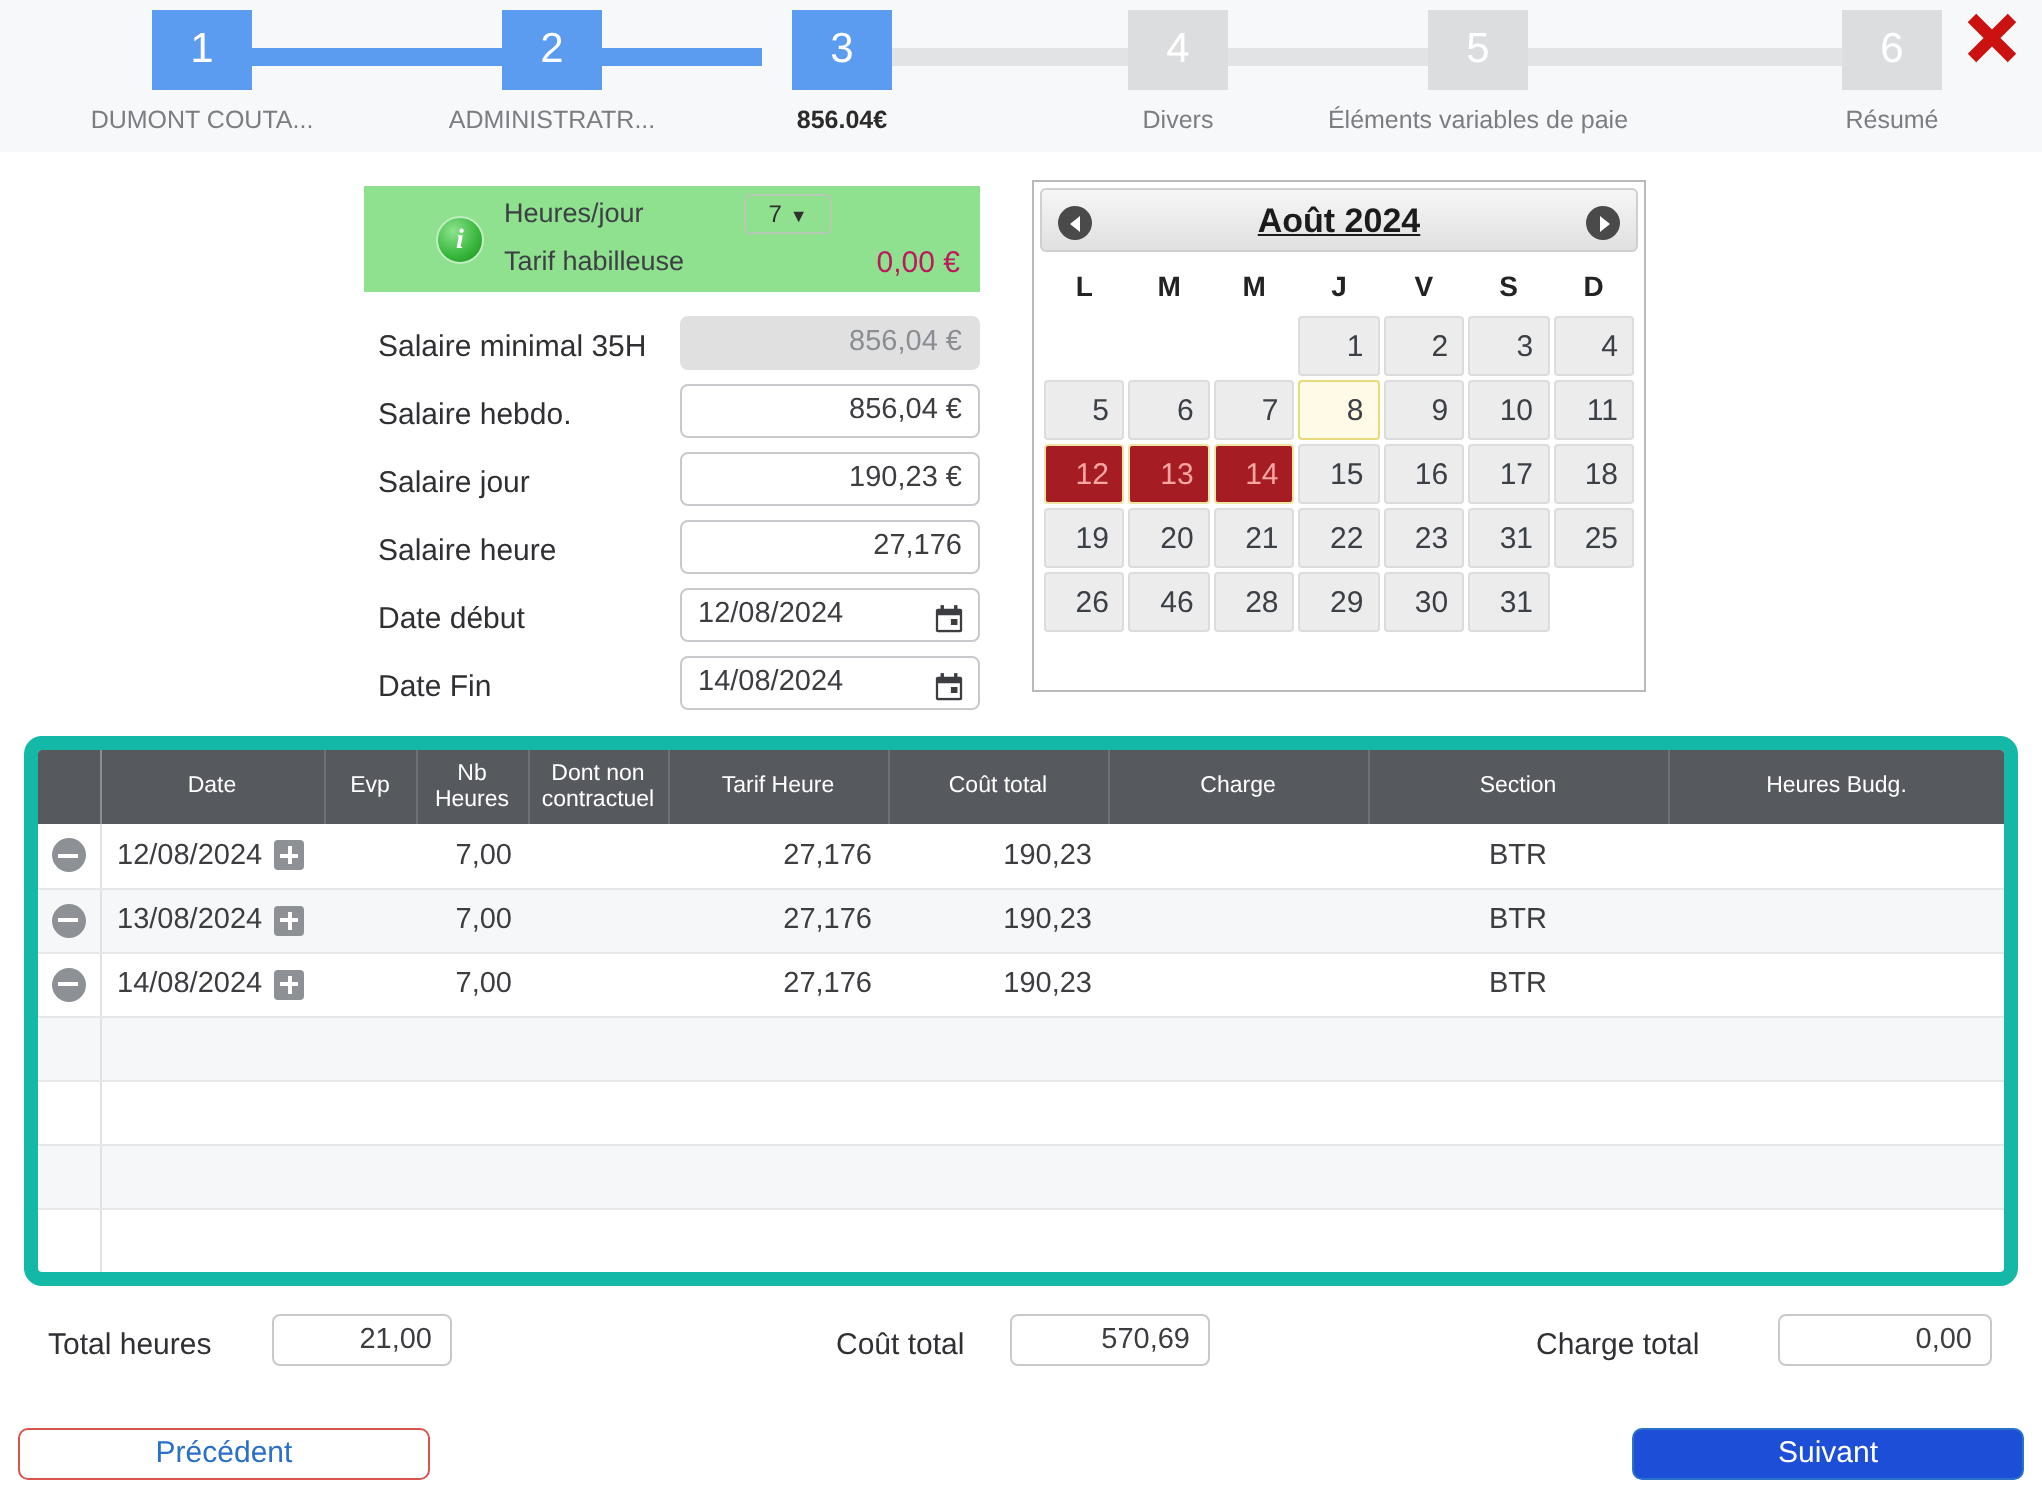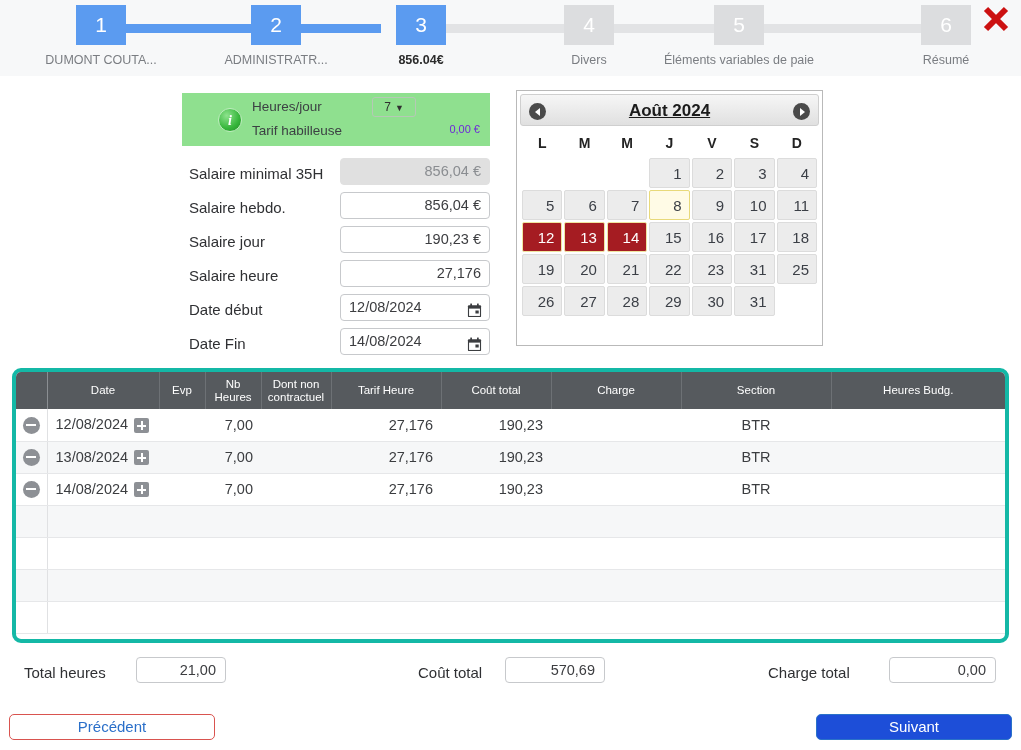--- a/index.html
+++ b/index.html
@@ -71,21 +71,21 @@
     width: 44px; height: 20px;
     background: #8fe08f;
     border: 1px solid #b5c9b5; border-radius: 3px;
     font-size: 12px; color: #303030;
     text-align: center; line-height: 18px;
     cursor: pointer;
   }
   .hpj-select .cv { font-size: 9px; margin-left: 4px; }
   .green-val {
     position: absolute; right: 10px; top: 4px;
-    font-size: 11px; color: #6d28d9;
+    font-size: 15px; color: #be185d;
   }
 
   .frow { position: relative; height: 34px; }
   .frow .flabel {
     position: absolute; left: 7px; top: 7px;
     font-size: 15px; color: #2f3033;
   }
   .finput {
     position: absolute; left: 158px; top: 0;
     width: 150px; height: 27px;
@@ -138,29 +138,29 @@
   table.cal td { padding: 0; width: 38px; height: 30px; }
   table.cal td .d {
     display: block; height: 30px; line-height: 30px;
     text-align: right; padding-right: 7px;
     font-size: 15px; color: #3b3f46;
     background: #ececec; border: 1px solid #dcdcdc; border-radius: 2px;
     cursor: pointer;
   }
   table.cal td .d.today { background: #fffbe6; border-color: #e8d97a; }
   table.cal td .d.sel {
-    background: #a51c22; border: 1px solid #f0e5a0; color: #ffffff;
+    background: #a51c22; border: 1px solid #f0e5a0; color: #fca5a5;
   }
   table.cal td.empty { background: transparent; }
 
   
   .tablewrap {
     position: absolute; left: 12px; top: 368px;
     width: 997px; height: 275px;
-    border: 4px solid #14b8a6; border-radius: 9px;
+    border: 7px solid #14b8a6; border-radius: 9px;
     background: #fff; overflow: hidden;
   }
   table.grid { width: 100%; border-collapse: collapse; table-layout: fixed; }
   table.grid thead th {
     background: #565a5e; color: #ffffff;
     font-size: 11.5px; font-weight: normal;
     height: 37px; padding: 0 6px; vertical-align: middle;
     text-align: center; line-height: 13px;
     border-right: 1px solid #6d7175;
   }
@@ -451,21 +451,21 @@
             </td>
             <td>
               <span class="d">25</span>
             </td>
           </tr>
           <tr>
             <td>
               <span class="d">26</span>
             </td>
             <td>
-              <span class="d">27</span>
+              <span class="d">46</span>
             </td>
             <td>
               <span class="d">28</span>
             </td>
             <td>
               <span class="d">29</span>
             </td>
             <td>
               <span class="d">30</span>
             </td>

